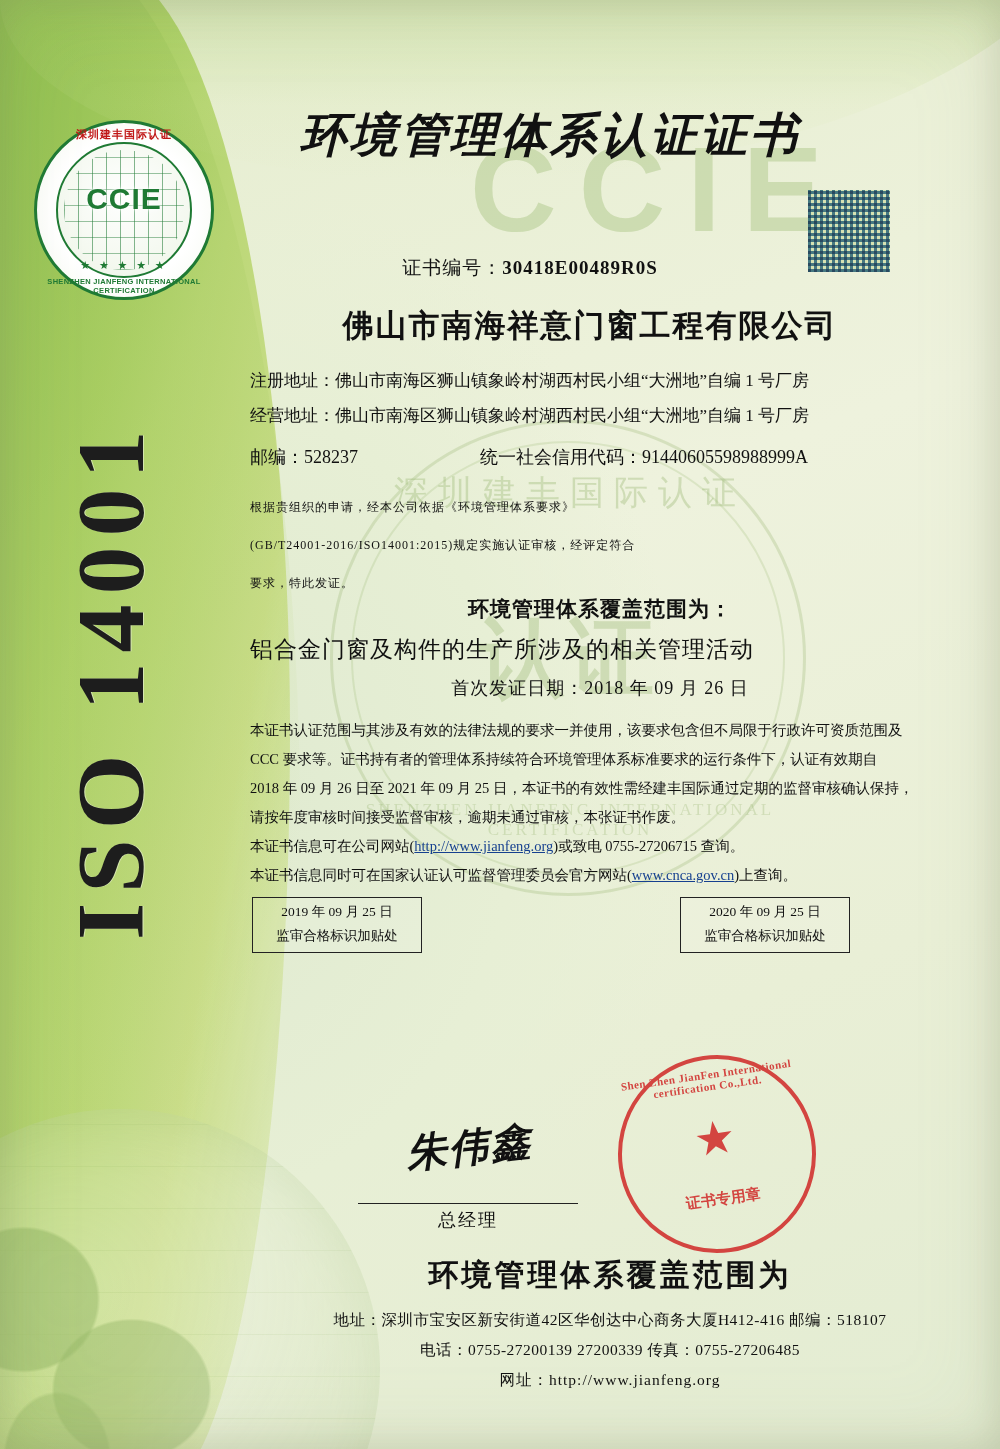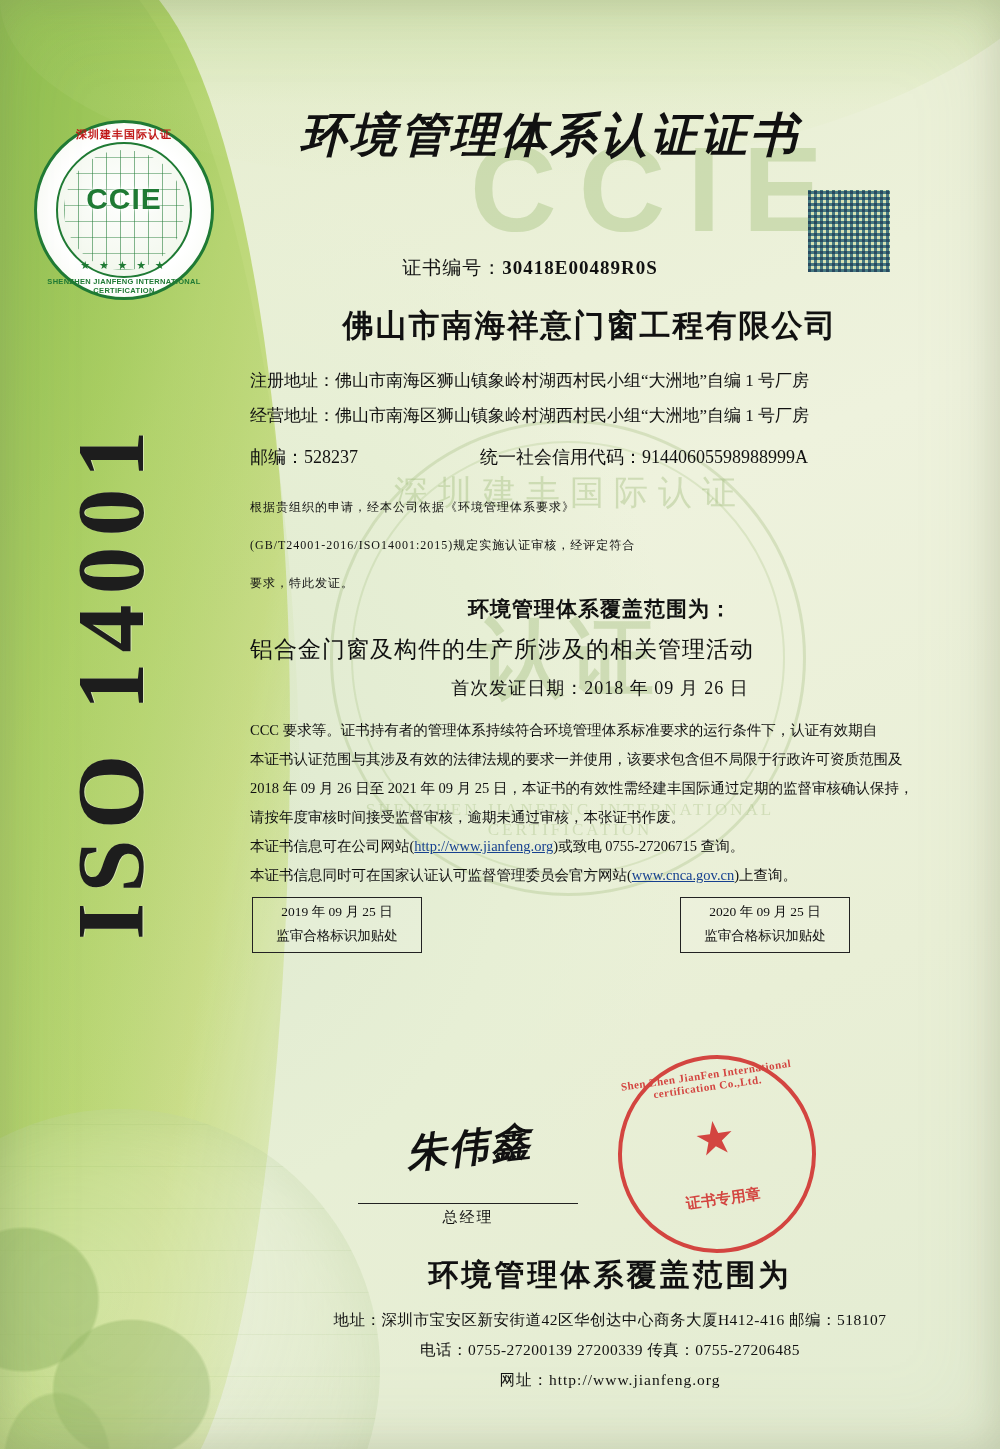--- a/index.html
+++ b/index.html
@@ -213,21 +213,21 @@
     font-family:"Liberation Serif", serif;
     font-size:40px;color:#111;font-style:italic;font-weight:bold;
     transform:rotate(-6deg);
     text-align:center;letter-spacing:2px;
   }
   .sig-line{
     position:absolute;left:358px;top:1203px;width:220px;border-top:1.4px solid #222;
   }
   .sig-label{
     position:absolute;left:358px;top:1208px;width:220px;text-align:center;
-    font-size:15px;color:#111;letter-spacing:2px;
+    font-size:18px;color:#111;letter-spacing:2px;
   }
   
   .redstamp{
     position:absolute;left:618px;top:1055px;width:190px;height:190px;border-radius:50%;
     border:4px solid #cf2020;color:#cf2020;opacity:.82;
     transform:rotate(-8deg);
   }
   .redstamp .star{
     position:absolute;left:50%;top:42%;transform:translate(-50%,-50%);
     font-size:46px;line-height:46px;color:#cf2020;
@@ -316,22 +316,22 @@
     <div>根据贵组织的申请，经本公司依据《环境管理体系要求》</div>
     <div>(GB/T24001-2016/ISO14001:2015)规定实施认证审核，经评定符合</div>
     <div>要求，特此发证。</div>
   </div>
 
   <div class="scope-title">环境管理体系覆盖范围为：</div>
   <div class="scope-body">铝合金门窗及构件的生产所涉及的相关管理活动</div>
   <div class="first-date">首次发证日期：2018 年 09 月 26 日</div>
 
   <div class="fine">
+    <div>本证书认证范围与其涉及有效的法律法规的要求一并使用，该要求包含但不局限于行政许可资质范围及</div>
     <div>CCC 要求等。证书持有者的管理体系持续符合环境管理体系标准要求的运行条件下，认证有效期自</div>
-    <div>本证书认证范围与其涉及有效的法律法规的要求一并使用，该要求包含但不局限于行政许可资质范围及</div>
     <div>2018 年 09 月 26 日至 2021 年 09 月 25 日，本证书的有效性需经建丰国际通过定期的监督审核确认保持，</div>
     <div>请按年度审核时间接受监督审核，逾期未通过审核，本张证书作废。</div>
     <div>
       <span>本证书信息可在公司网站(</span><span class="blue">http://www.jianfeng.org</span><span>)或致电 0755-27206715 查询。</span>
     </div>
     <div>
       <span>本证书信息同时可在国家认证认可监督管理委员会官方网站(</span><span class="blue">www.cnca.gov.cn</span><span>)上查询。</span>
     </div>
   </div>
 

